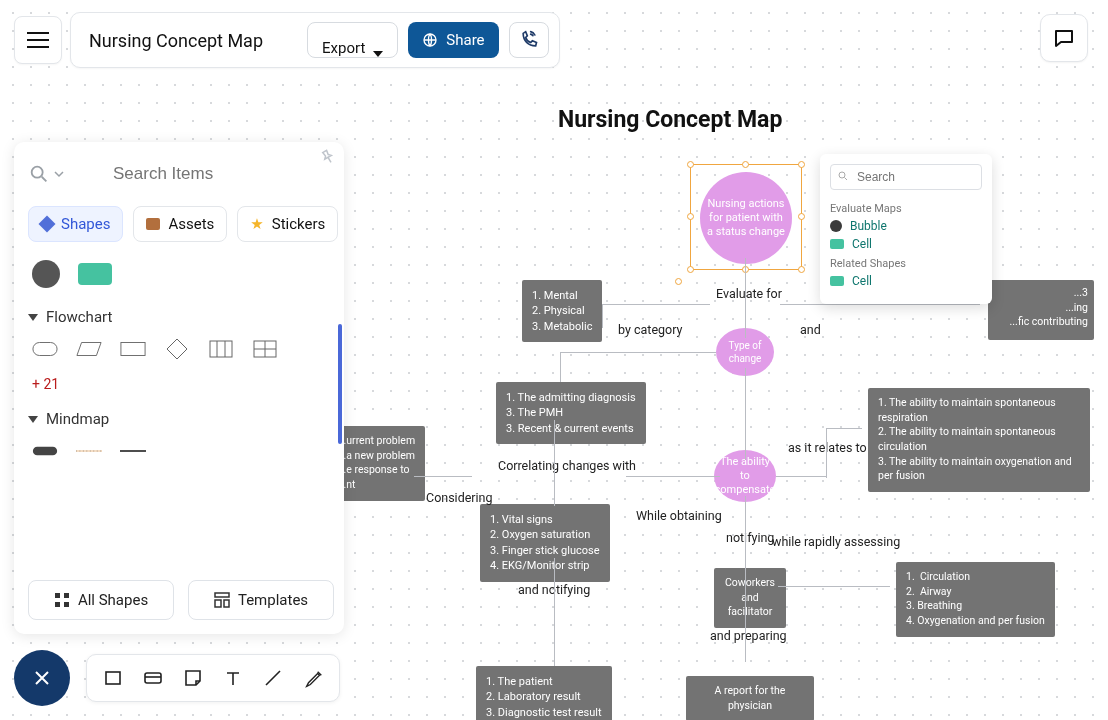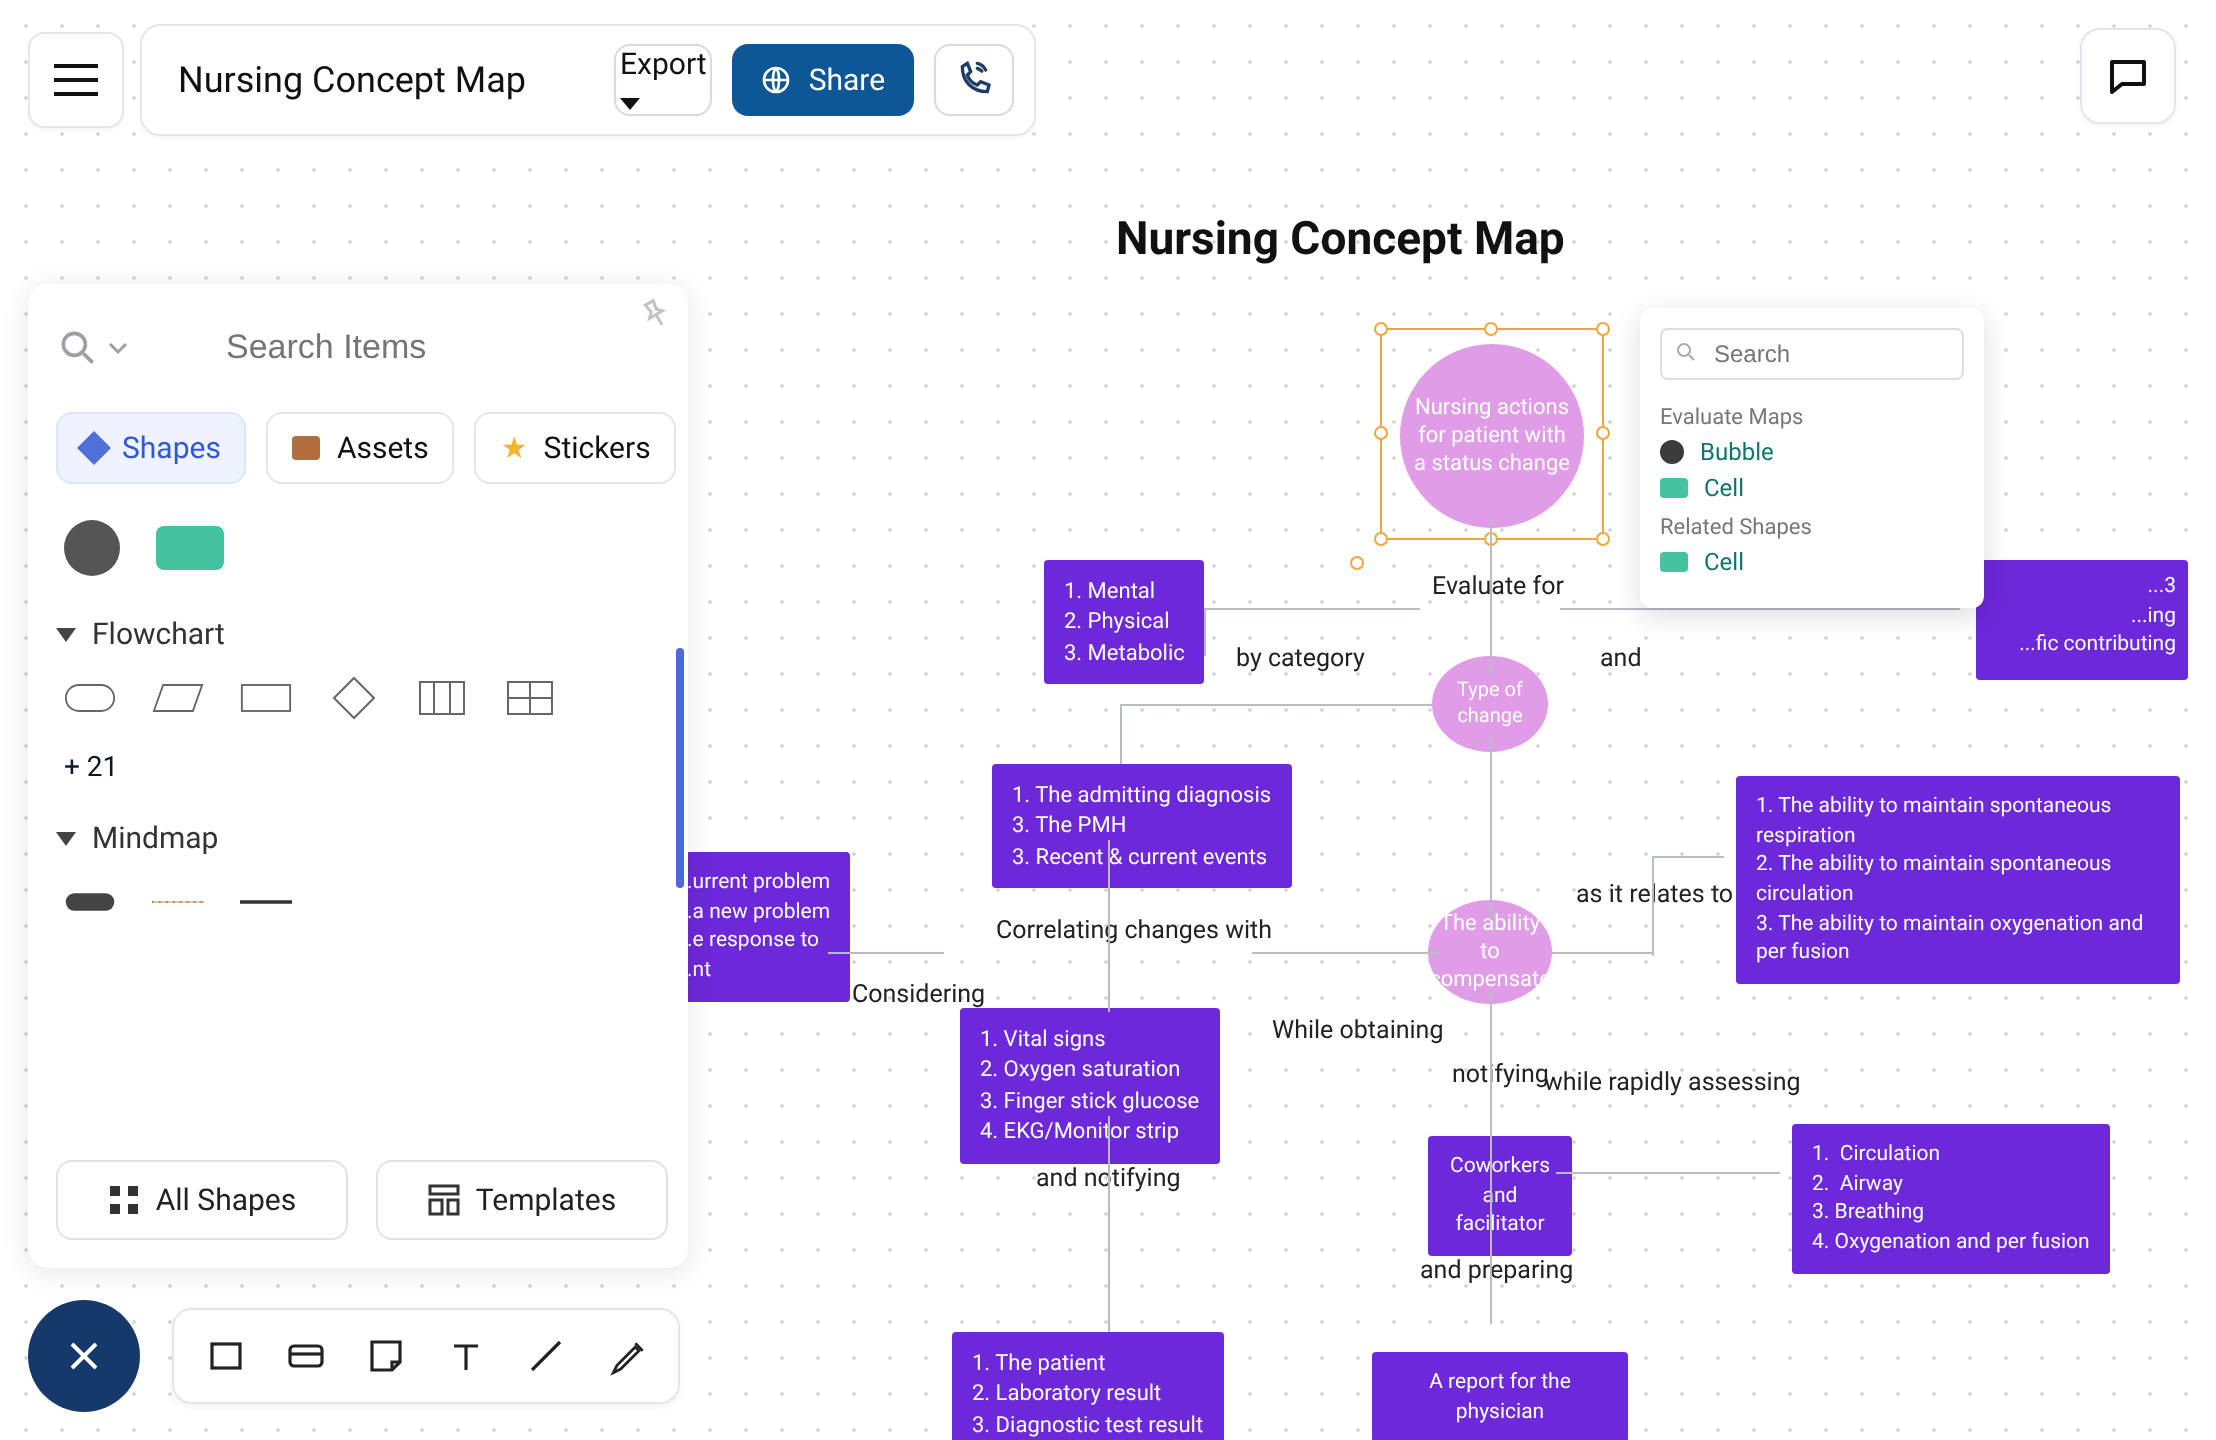--- a/index.html
+++ b/index.html
@@ -11,21 +11,21 @@
     z-index:0;
   }
   
   .topbar{position:absolute;top:12px;left:14px;z-index:30;display:flex;gap:8px;align-items:center;}
   .hamburger{width:48px;height:48px;border:1px solid #e3e6ea;border-radius:8px;background:#fff;display:flex;align-items:center;justify-content:center;box-shadow:0 1px 2px rgba(0,0,0,.04);}
   .hamburger span{display:block;width:22px;height:2px;background:#111;position:relative;}
   .hamburger span::before,.hamburger span::after{content:"";position:absolute;left:0;width:22px;height:2px;background:#111;}
   .hamburger span::before{top:-7px;} .hamburger span::after{top:7px;}
   .titlegroup{height:56px;background:#fff;border:1px solid #e3e6ea;border-radius:10px;display:flex;align-items:center;gap:10px;padding:0 10px 0 18px;box-shadow:0 1px 2px rgba(0,0,0,.04);}
   .doc-title{font-size:18px;font-weight:400;color:#111;margin-right:34px;white-space:nowrap;}
-  .export-btn{height:36px;border:1px solid #d7dbe0;border-radius:8px;padding:0 2px;display:flex;align-items:flex-start;gap:8px;background:#fff;font-size:15px;color:#111;flex-direction:column;}
+  .export-btn{height:36px;border:1px solid #d7dbe0;border-radius:8px;padding:0 14px;display:flex;align-items:flex-end;gap:8px;background:#fff;font-size:15px;color:#111;}
   .export-btn .caret{width:0;height:0;border-left:5px solid transparent;border-right:5px solid transparent;border-top:6px solid #111;}
   .share-btn{height:36px;background:#0e5797;color:#fff;border-radius:8px;padding:0 14px;display:flex;align-items:center;gap:8px;font-size:15px;}
   .call-btn{height:36px;width:40px;border:1px solid #d7dbe0;border-radius:8px;background:#fff;display:flex;align-items:center;justify-content:center;}
   .chat-btn{position:absolute;top:14px;right:20px;width:48px;height:48px;border:1px solid #e3e6ea;border-radius:10px;background:#fff;display:flex;align-items:center;justify-content:center;z-index:30;box-shadow:0 1px 2px rgba(0,0,0,.05);}
 
   
   .library{position:absolute;left:14px;top:142px;width:330px;height:492px;background:#fff;border-radius:10px;box-shadow:0 2px 14px rgba(0,0,0,.10);z-index:25;display:flex;flex-direction:column;padding:14px 10px 14px 14px;}
   .lib-search{display:flex;align-items:center;gap:10px;margin-bottom:14px;position:relative;}
   .lib-search input{flex:1;border:none;font-size:17px;color:#666;padding:8px 0;outline:none;background:transparent;margin-left:39px;}
   .lib-search .mag{color:#9aa0a6;}
@@ -36,35 +36,35 @@
   .chip .ico-sq{width:12px;height:12px;background:#516fd9;transform:rotate(45deg);}
   .chip .ico-box{width:14px;height:12px;background:#b26f3d;border-radius:2px;}
   .chip .ico-star{color:#f5b52a;}
   .scrollbar{position:absolute;right:2px;top:182px;width:4px;height:120px;background:#4a68d8;border-radius:4px;}
   .lib-section{font-size:15px;color:#333;margin:2px 0 10px;display:flex;align-items:center;gap:8px;}
   .lib-section .tri{width:0;height:0;border-left:5px solid transparent;border-right:5px solid transparent;border-top:7px solid #444;}
   .shape-row{display:flex;gap:18px;align-items:center;margin:4px 0 18px 4px;flex-wrap:wrap;}
   .shape-icon{width:26px;height:18px;display:flex;align-items:center;justify-content:center;color:#666;}
   .swatch-circ{width:28px;height:28px;border-radius:50%;background:#555;}
   .swatch-rect{width:34px;height:22px;background:#45c2a0;border-radius:4px;}
-  .more-count{color:#0f172a;font-size:14px;margin:0 0 16px 4px;}
+  .more-count{color:#b91c1c;font-size:14px;margin:0 0 16px 4px;}
   .lib-bottom{margin-top:auto;display:flex;gap:14px;}
   .btn-outline{height:40px;border:1px solid #dfe3e8;border-radius:8px;background:#fff;flex:1;display:flex;align-items:center;justify-content:center;gap:8px;font-size:15px;color:#222;}
 
   
   .shapebar{position:absolute;left:14px;bottom:14px;display:flex;align-items:center;gap:16px;z-index:26;}
   .fab{width:56px;height:56px;border-radius:50%;background:#14396a;display:flex;align-items:center;justify-content:center;color:#fff;}
   .tool-strip{height:48px;background:#fff;border:1px solid #e3e6ea;border-radius:10px;box-shadow:0 1px 4px rgba(0,0,0,.06);display:flex;align-items:center;gap:20px;padding:0 16px;}
   .mini-icon{width:20px;height:20px;color:#333;}
 
   
   .canvas{position:absolute;inset:0;z-index:10;}
   .canvas-title{position:absolute;left:558px;top:106px;font-size:23px;font-weight:700;}
   .circ{position:absolute;border-radius:50%;background:#e19ce8;color:white;font-size:11px;text-align:center;display:flex;align-items:center;justify-content:center;padding:6px;line-height:1.3;}
-  .box{position:absolute;background:#6d28d9;color:#fff;font-size:11px;padding:8px 10px;line-height:1.4;border-radius:2px;}
+  .box{position:absolute;background:#737373;color:#fff;font-size:11px;padding:8px 10px;line-height:1.4;border-radius:2px;}
   .lbl{position:absolute;font-size:12.5px;color:#222;white-space:nowrap;}
   .wire{position:absolute;background:#b9bcc2;z-index:9;}
   .wh{height:1px;} .wv{width:1px;}
   
   .sel{position:absolute;border:1.5px solid #f0a640;}
   .sel .h{position:absolute;width:7px;height:7px;background:#fff;border:1.5px solid #f0a640;border-radius:50%;}
 
   
   .popup{position:absolute;left:820px;top:154px;width:172px;background:#fff;border-radius:6px;box-shadow:0 4px 14px rgba(0,0,0,.14);z-index:35;padding:10px 10px 12px;font-size:12px;}
   .popup input{width:100%;height:26px;border:1px solid #dcdfe4;border-radius:4px;padding:0 8px 0 26px;font-size:12px;color:#888;outline:none;}

